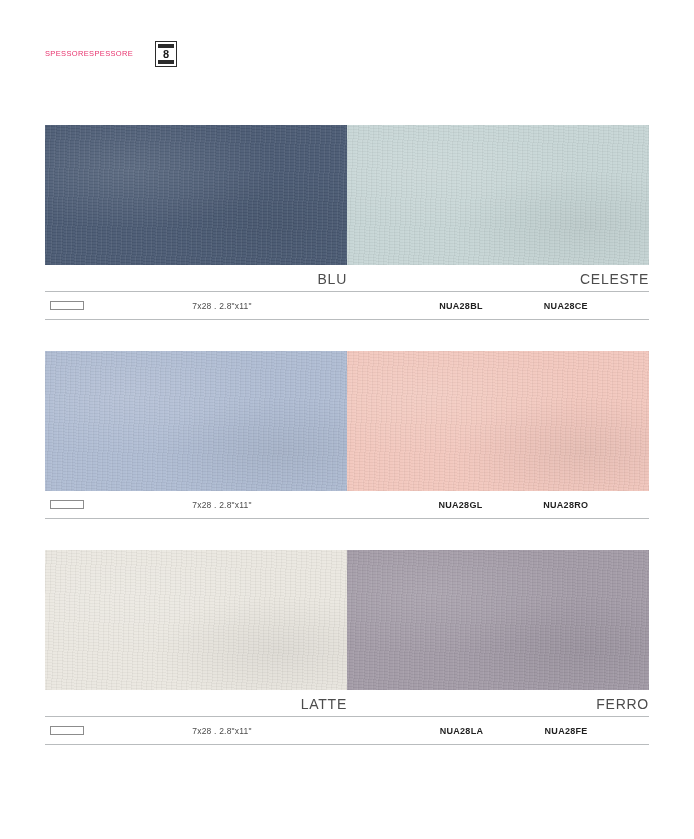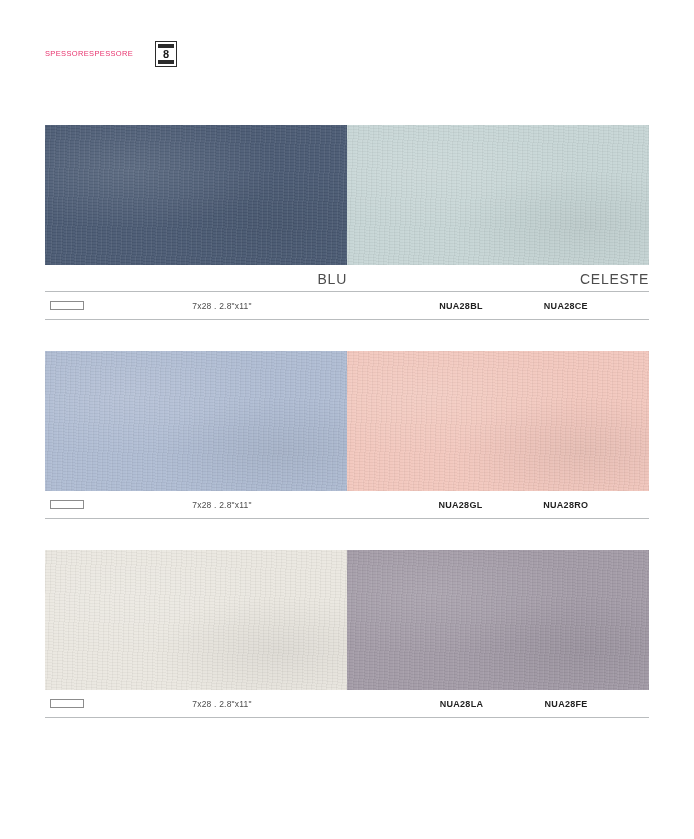--- a/index.html
+++ b/index.html
@@ -206,20 +206,24 @@
       <div class="spec-code first">NUA28GL</div>
       <div class="spec-code">NUA28RO</div>
     </div>
   </div>
 
   <div class="block">
     <div class="swatch-pair">
       <div class="swatch" style="background-color: rgb(234, 231, 224);"></div>
       <div class="swatch" style="background-color: rgb(162, 154, 166);"></div>
     </div>
+    <div class="name-row">
+      <div class="name-cell">LATTE</div>
+      <div class="name-cell">FERRO</div>
+    </div>
     <div class="spec-row">
       <div class="spec-format-icon">
         <span class="format-rect"></span>
       </div>
       <div class="spec-size">7x28 . 2.8"x11"</div>
       <div class="spec-code first">NUA28LA</div>
       <div class="spec-code">NUA28FE</div>
     </div>
   </div>
 

